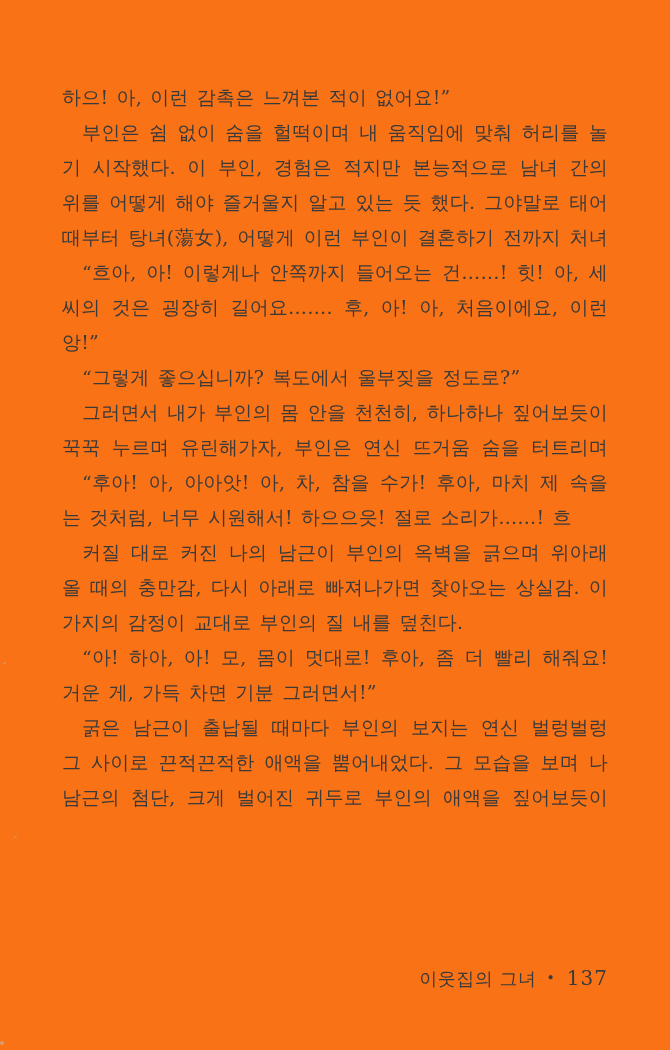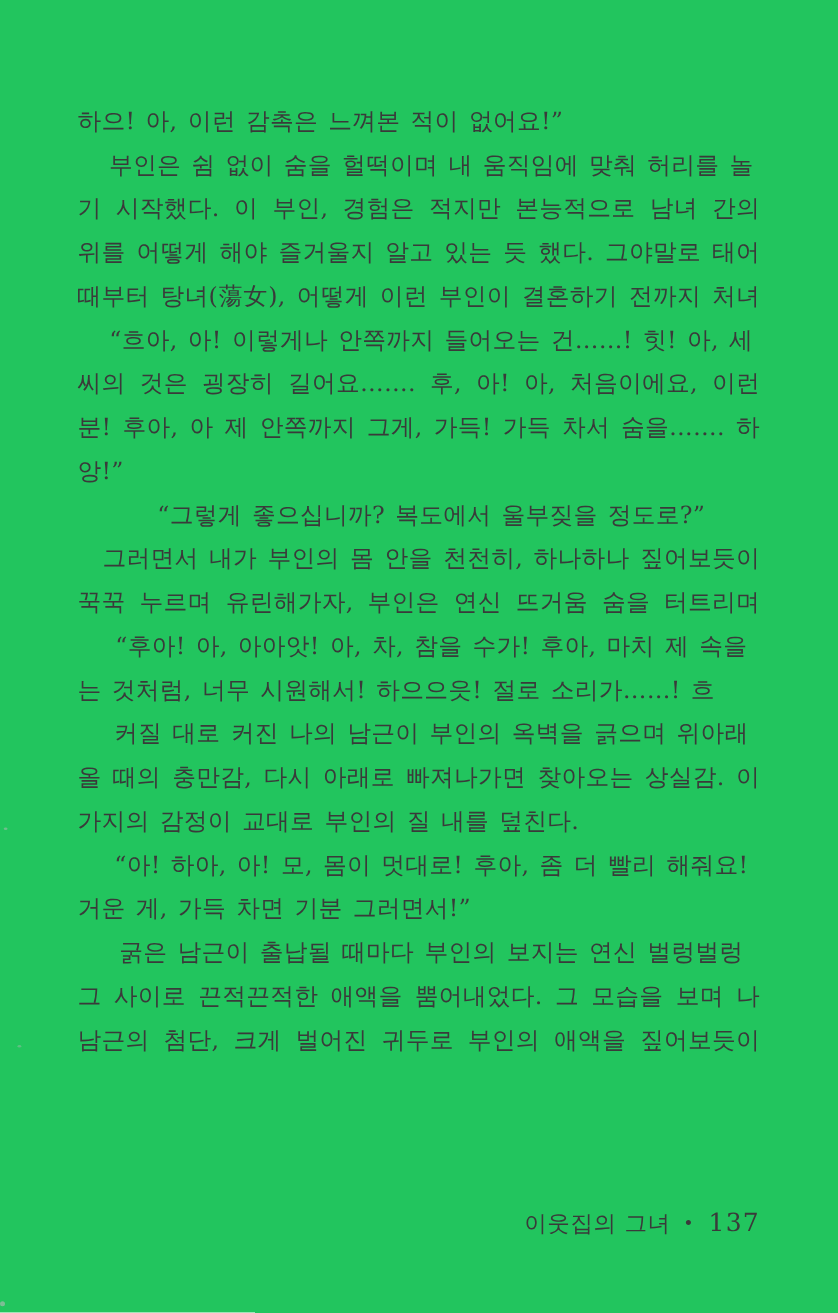--- a/index.html
+++ b/index.html
@@ -4,21 +4,21 @@
 <style>
   html, body {
     margin: 0;
     padding: 0;
     background: #ffffff;
   }
   .page {
     position: relative;
     width: 670px;
     height: 1050px;
-    background: #22c55e;
+    background: #f97316;
     overflow: hidden;
     font-family: "DejaVu Serif", "Liberation Serif", serif;
     color: #3a3a3a;
   }
   .text-block {
     position: absolute;
     left: 62px;
     top: 80px;
     width: 546px;
   }
@@ -31,21 +31,20 @@
     letter-spacing: 0.2px;
     word-spacing: 2px;
     white-space: normal;
   }
   .line.fill {
     text-align: justify;
     text-align-last: justify;
   }
   .line.indent {
     text-indent: 20px;
-    text-align: center;
   }
   .footer {
     position: absolute;
     right: 62px;
     top: 966px;
     display: flex;
     align-items: baseline;
     font-size: 18px;
     color: #3a3a3a;
   }
@@ -76,21 +75,20 @@
 
 <div class="page">
   <div class="text-block" id="text-block">
       <div class="line">하으! 아, 이런 감촉은 느껴본 적이 없어요!”</div>
       <div class="line indent fill">부인은 쉼 없이 숨을 헐떡이며 내 움직임에 맞춰 허리를 놀리</div>
       <div class="line fill">기 시작했다. 이 부인, 경험은 적지만 본능적으로 남녀 간의 성행</div>
       <div class="line fill">위를 어떻게 해야 즐거울지 알고 있는 듯 했다. 그야말로 태어날</div>
       <div class="line fill">때부터 탕녀(蕩女), 어떻게 이런 부인이 결혼하기 전까지 처녀 상</div>
       <div class="line indent fill">“흐아, 아! 이렇게나 안쪽까지 들어오는 건……! 힛! 아, 세현</div>
       <div class="line fill">씨의 것은 굉장히 길어요……. 후, 아! 아, 처음이에요, 이런 기</div>
-      <div class="line fill">분! 후아, 아 제 안쪽까지 그게, 가득! 가득 차서 숨을……. 하</div>
       <div class="line">앙!”</div>
       <div class="line indent">“그렇게 좋으십니까? 복도에서 울부짖을 정도로?”</div>
       <div class="line indent fill">그러면서 내가 부인의 몸 안을 천천히, 하나하나 짚어보듯이</div>
       <div class="line fill">꾹꾹 누르며 유린해가자, 부인은 연신 뜨거움 숨을 터트리며 몸</div>
       <div class="line indent fill">“후아! 아, 아아앗! 아, 차, 참을 수가! 후아, 마치 제 속을 긁</div>
       <div class="line">는 것처럼, 너무 시원해서! 하으으읏! 절로 소리가……! 흐읏!”</div>
       <div class="line indent fill">커질 대로 커진 나의 남근이 부인의 옥벽을 긁으며 위아래로</div>
       <div class="line fill">올 때의 충만감, 다시 아래로 빠져나가면 찾아오는 상실감. 이 두</div>
       <div class="line">가지의 감정이 교대로 부인의 질 내를 덮친다.</div>
       <div class="line indent fill">“아! 하아, 아! 모, 몸이 멋대로! 후아, 좀 더 빨리 해줘요! 뜨</div>

